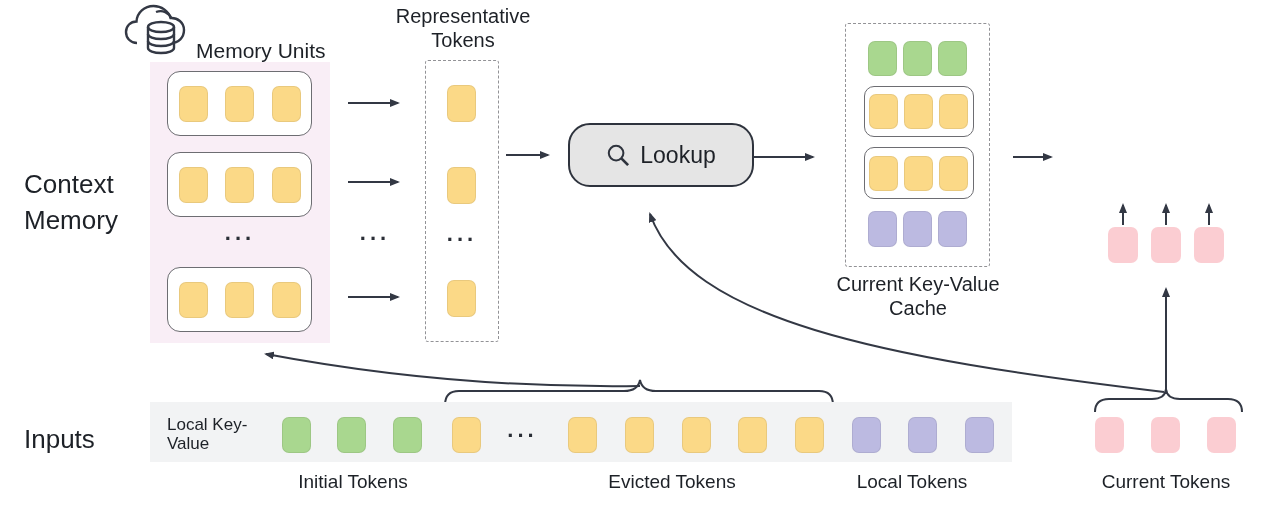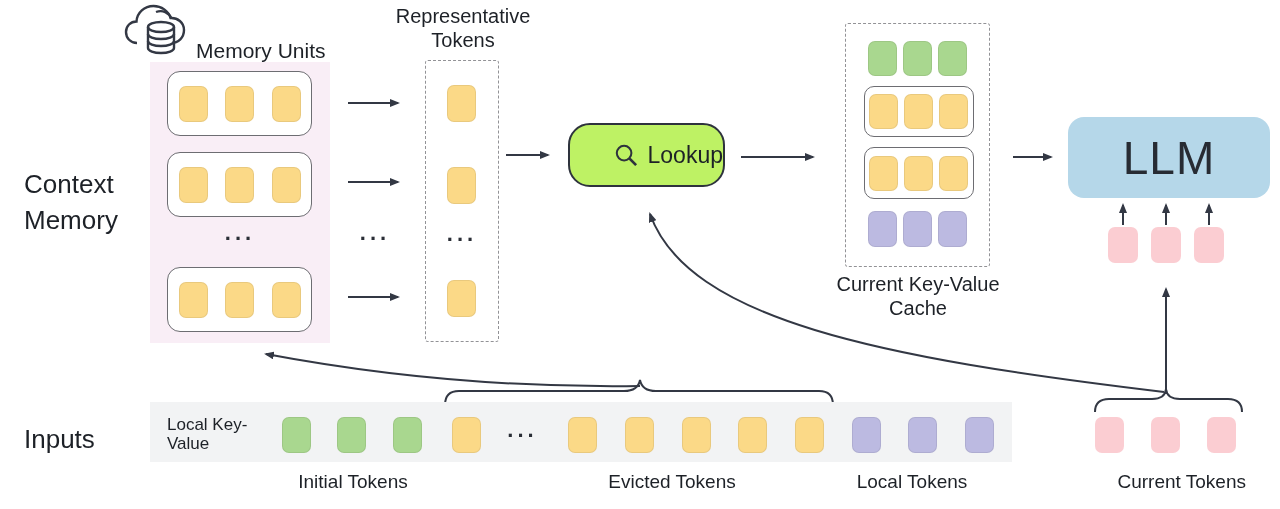--- a/index.html
+++ b/index.html
@@ -18,23 +18,23 @@
 
   .memory-panel { left:150px; top:62px; width:180px; height:281px; }
   .mem-unit { position:absolute; left:17px; width:145px; height:65px; background:#ffffff;
               border:1.3px solid #6d6d72; border-radius:13px; }
 
   .dashed { border:1.6px dashed #929296; }
   .rep-box { left:425px; top:60px; width:74px; height:282px; border-radius:3px; }
 
   .dots { font-size:22px; font-weight:700; letter-spacing:4px; color:#2a2e36; line-height:1; }
 
-  .lookup-box { left:568px; top:123px; width:157px; height:64px; background:#bef264;
+  .lookup-box { left:568px; top:123px; width:186px; height:64px; background:#e5e5e5;
                 border:2px solid #2e333d; border-radius:22px; display:flex; align-items:center;
-                justify-content:flex-end; gap:9px; }
+                justify-content:center; gap:9px; }
   .lookup-box span { font-size:23px; color:#1d2127; }
 
   .cache-box { left:845px; top:23px; width:145px; height:244px; border-radius:3px; }
   .cache-row-box { position:absolute; left:18px; width:110px; background:#ffffff;
                    border:1.2px solid #6d6d72; border-radius:10px; }
 
   .llm-box { left:1068px; top:117px; width:202px; height:81px; border-radius:16px;
              display:flex; align-items:center; justify-content:center; }
   .llm-box span { font-size:46px; font-weight:500; letter-spacing:1px; color:#272b33; }
 
@@ -155,23 +155,20 @@
       <div class="tok" style="left: 74px; top: 8px; height: 35px; background: rgb(251, 217, 135);"></div>
     </div>
 
     <div class="tok" style="left: 22px; top: 187px; background: rgb(188, 186, 225);"></div>
     <div class="tok" style="left: 57px; top: 187px; background: rgb(188, 186, 225);"></div>
     <div class="tok" style="left: 92px; top: 187px; background: rgb(188, 186, 225);"></div>
   </div>
 
   <div class="abs lbl center small-cap" style="left:823px; top:272px; width:190px;">Current Key-Value Cache</div>
 
-  <div class="abs llm-box" style="background: rgb(181, 215, 233);">
-    <span>LLM</span>
-  </div>
 
   <div class="tok" style="left: 1108px; top: 227px; width: 30px; border: none; background: rgb(251, 205, 210);"></div>
   <div class="tok" style="left: 1151px; top: 227px; width: 30px; border: none; background: rgb(251, 205, 210);"></div>
   <div class="tok" style="left: 1194px; top: 227px; width: 30px; border: none; background: rgb(251, 205, 210);"></div>
 
   <div class="abs lbl big-label" style="left:24px; top:421px;">Inputs</div>
 
   <div class="abs strip" style="background: rgb(242, 243, 244);"></div>
 
   <div class="abs lbl" style="left:167px; top:415px; width:82px; font-size:17px; line-height:19px;">Local Key-Value</div>
@@ -192,15 +189,15 @@
   <div class="tok" style="left: 908px; top: 417px; background: rgb(188, 186, 225);"></div>
   <div class="tok" style="left: 965px; top: 417px; background: rgb(188, 186, 225);"></div>
 
   <div class="tok" style="left: 1095px; top: 417px; border: none; background: rgb(251, 205, 210);"></div>
   <div class="tok" style="left: 1151px; top: 417px; border: none; background: rgb(251, 205, 210);"></div>
   <div class="tok" style="left: 1207px; top: 417px; border: none; background: rgb(251, 205, 210);"></div>
 
   <div class="abs lbl center tok-label" style="left:283px; top:471px; width:140px;">Initial Tokens</div>
   <div class="abs lbl center tok-label" style="left:592px; top:471px; width:160px;">Evicted Tokens</div>
   <div class="abs lbl center tok-label" style="left:832px; top:471px; width:160px;">Local Tokens</div>
-  <div class="abs lbl center tok-label" style="left:1086px; top:471px; width:160px;text-align:right;">Current Tokens</div>
+  <div class="abs lbl center tok-label" style="left:1086px; top:471px; width:160px;">Current Tokens</div>
 
 </div>
 
 </body></html>

